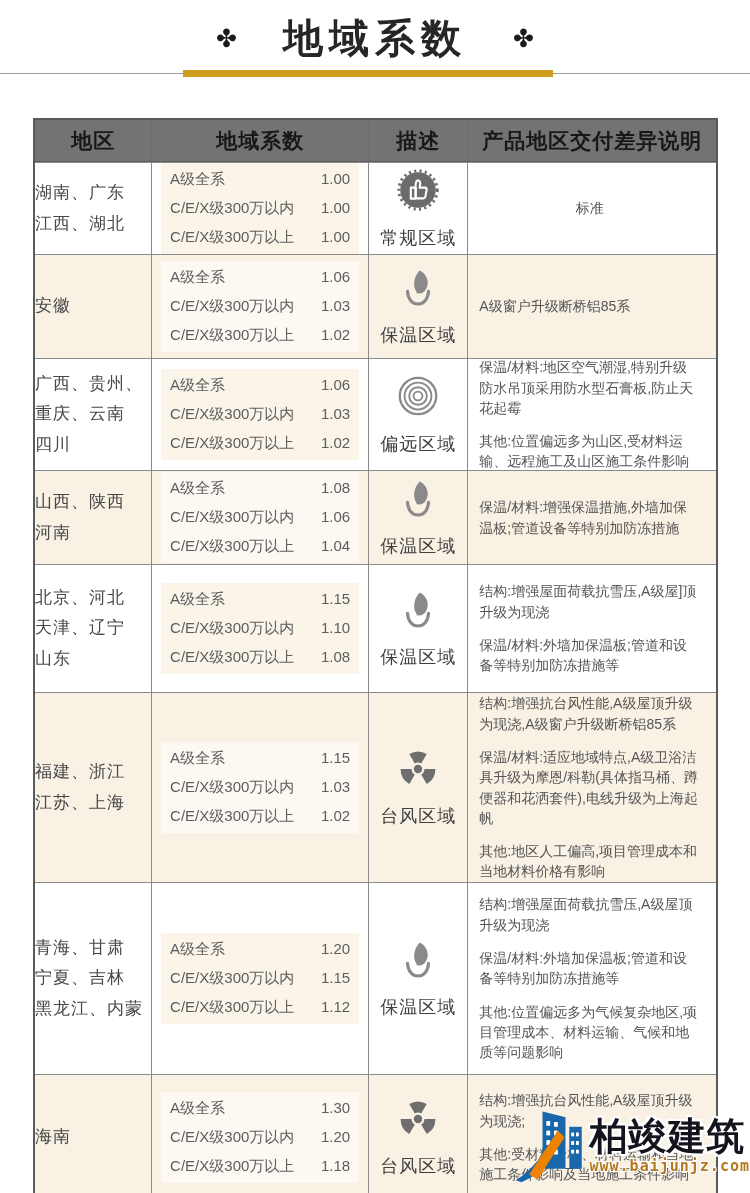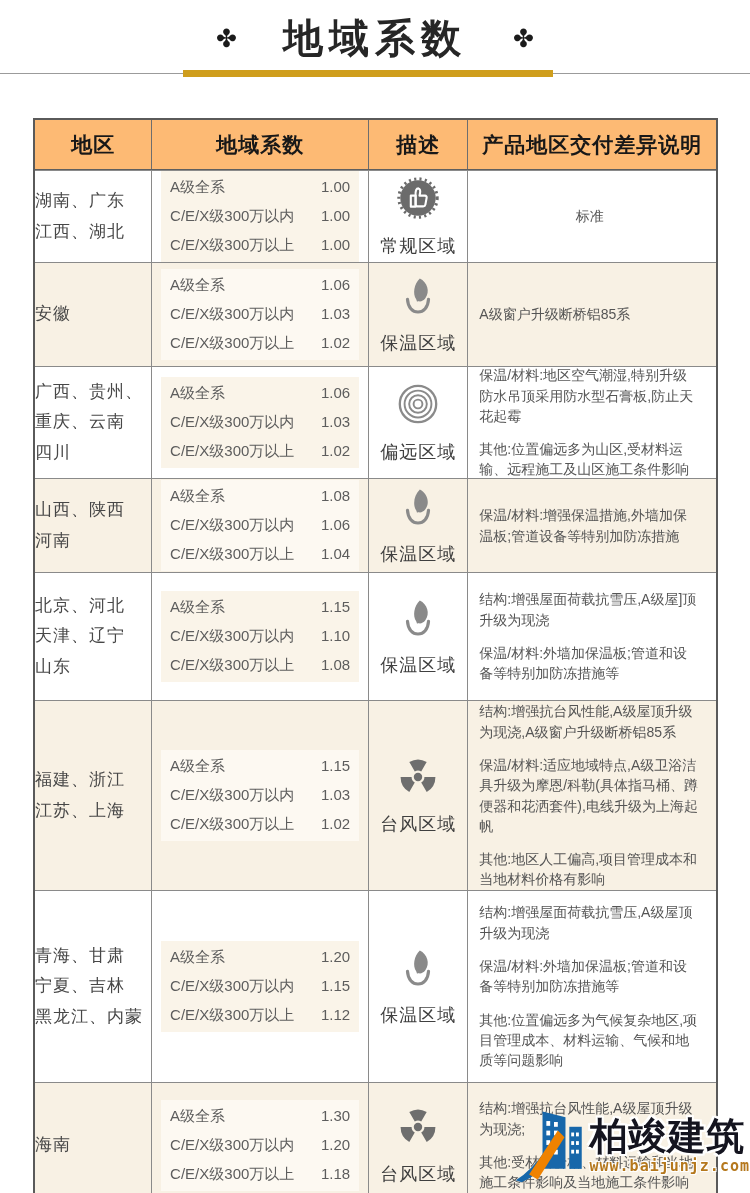--- a/index.html
+++ b/index.html
@@ -9,21 +9,21 @@
   }
   
   .title-row{display:flex;justify-content:center;align-items:center;gap:46px;padding-top:12px;height:52px;}
   .page-title{font-size:40px;font-weight:700;letter-spacing:6px;color:#262626;margin:0;}
   .deco{font-size:25px;color:#1b1b1b;line-height:1;}
   .rule-wrap{position:relative;height:10px;margin-top:6px;}
   .rule{position:absolute;top:3px;left:0;right:0;height:1px;background:#9b9b9b;}
   .gold-bar{position:absolute;top:0;left:183px;width:370px;height:7px;background:#cf9e1d;}
   
   .table{position:absolute;top:118px;left:33px;width:685px;border:2px solid #5a5a5a;box-sizing:border-box;background:#fff;}
-  .thead{display:flex;background:#fdba74;height:50px;border-bottom:1px solid #5f5f5f;box-sizing:border-box;}
+  .thead{display:flex;background:#737373;height:42px;border-bottom:1px solid #5f5f5f;box-sizing:border-box;}
   .th{display:flex;align-items:center;justify-content:center;font-size:21px;font-weight:700;color:#181818;
       border-left:1px solid #6e6e6e;box-sizing:border-box;letter-spacing:1px;}
   .th:first-child{border-left:none;}
   .trow{display:flex;box-sizing:border-box;border-top:1px solid #8a8a8a;background:#fff;}
   .trow.even{background:#f8f1e4;}
   .cell{border-left:1px solid #8a8a8a;box-sizing:border-box;}
   .cell:first-child{border-left:none;}
   .c-region{width:117px;display:flex;flex-direction:column;justify-content:center;align-items:flex-start;
             font-size:17px;color:#474747;line-height:1.8;letter-spacing:1px;text-align:center;}
   .c-coef{width:218px;display:flex;align-items:center;justify-content:center;}

